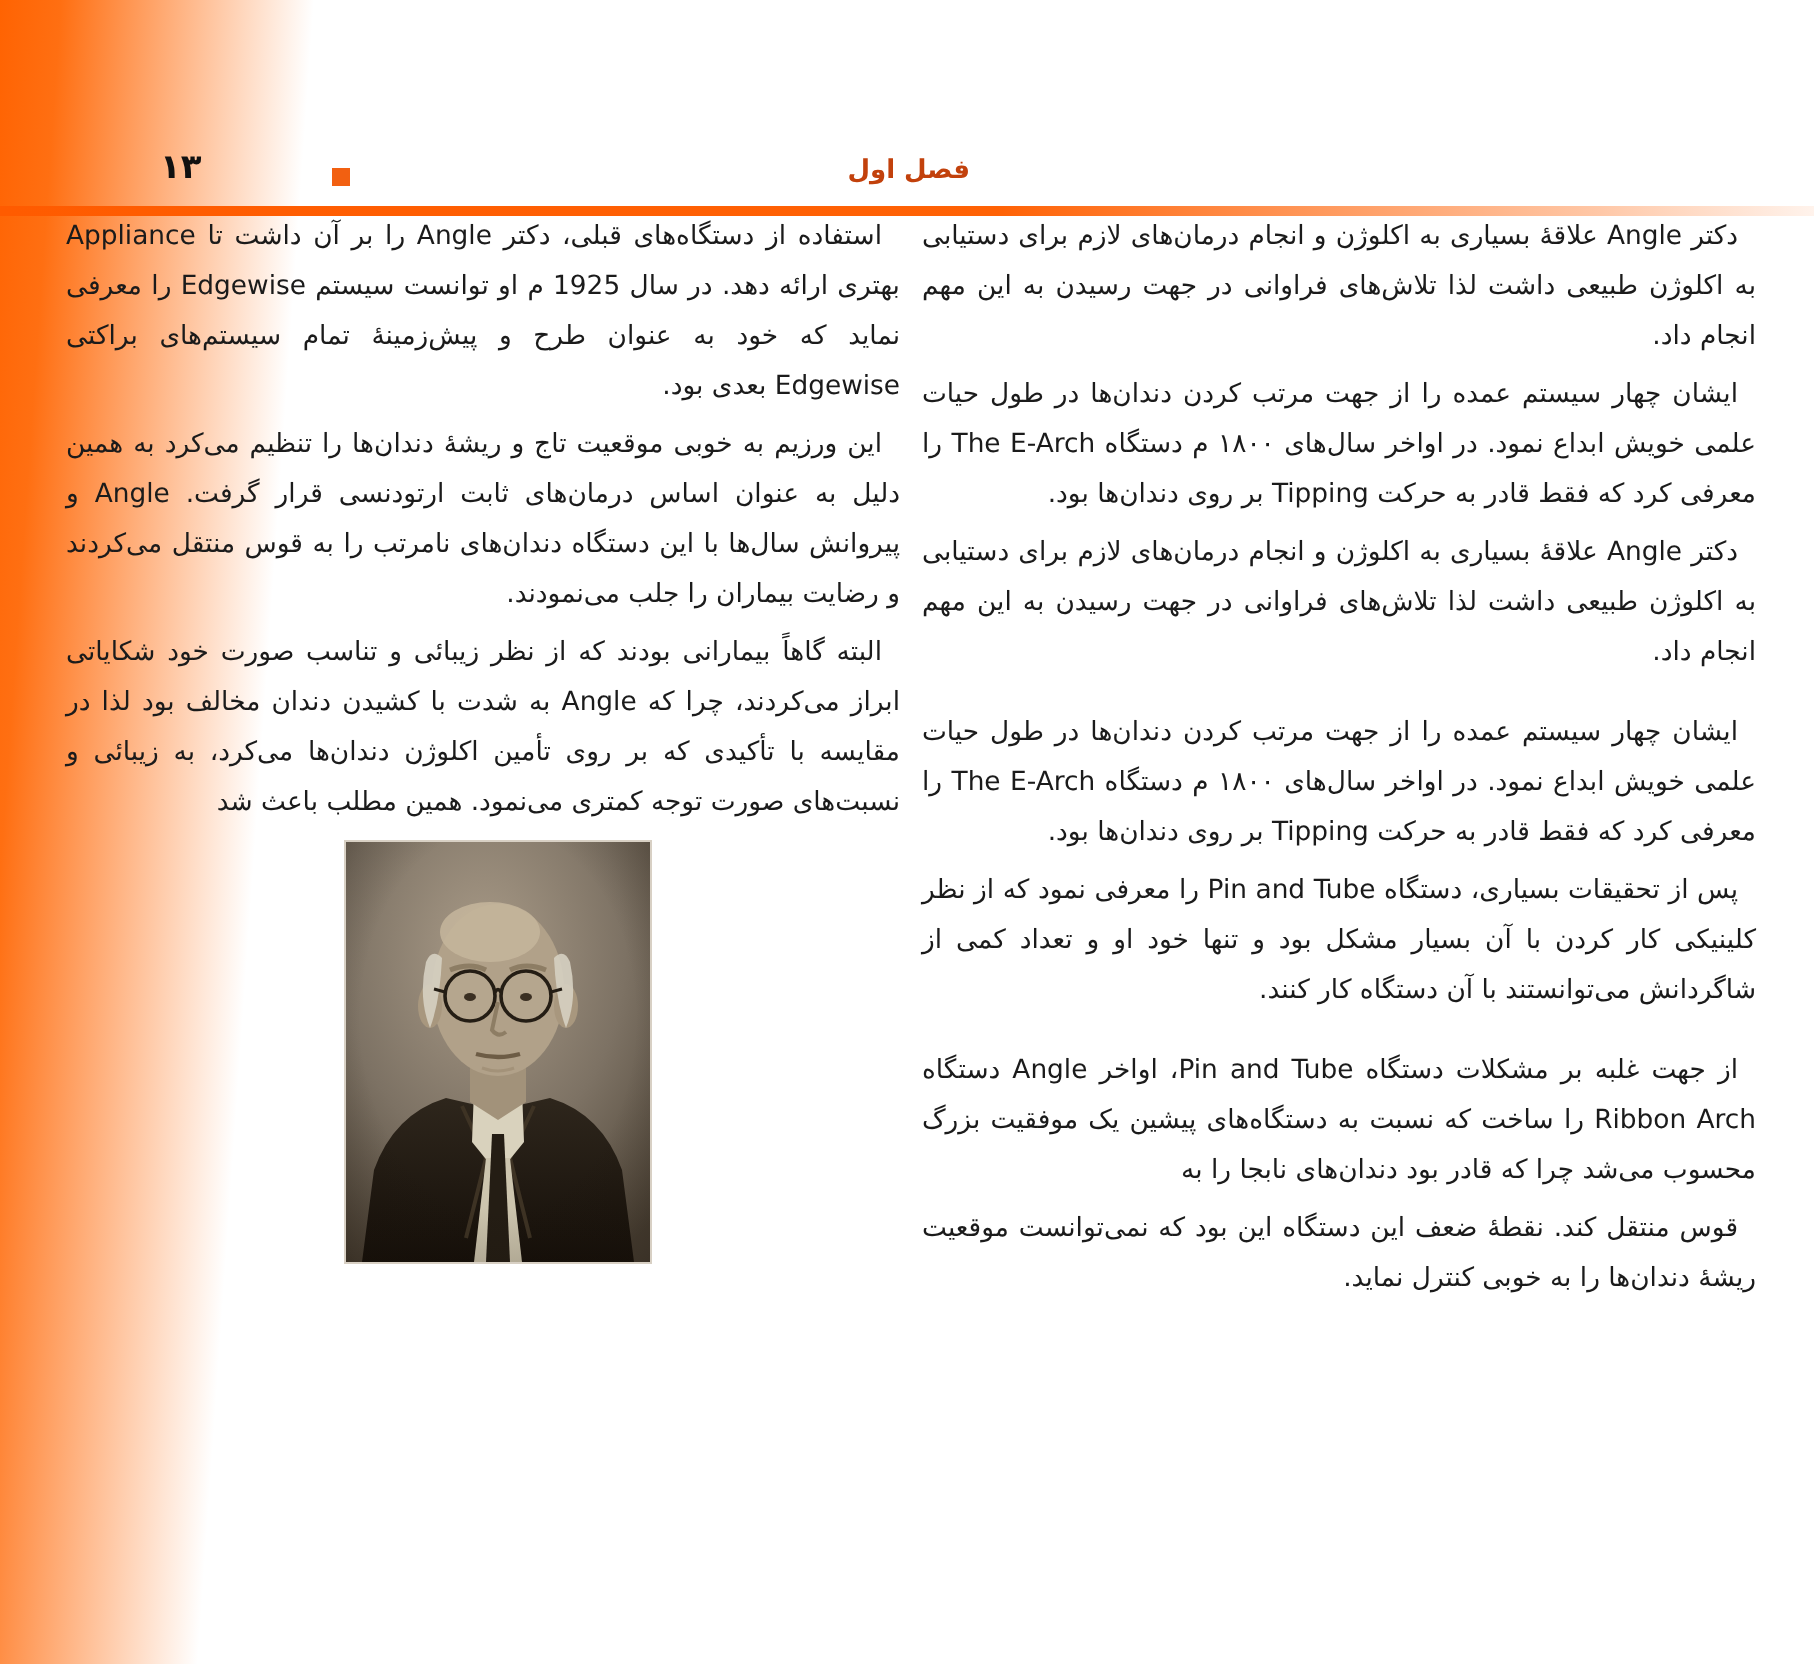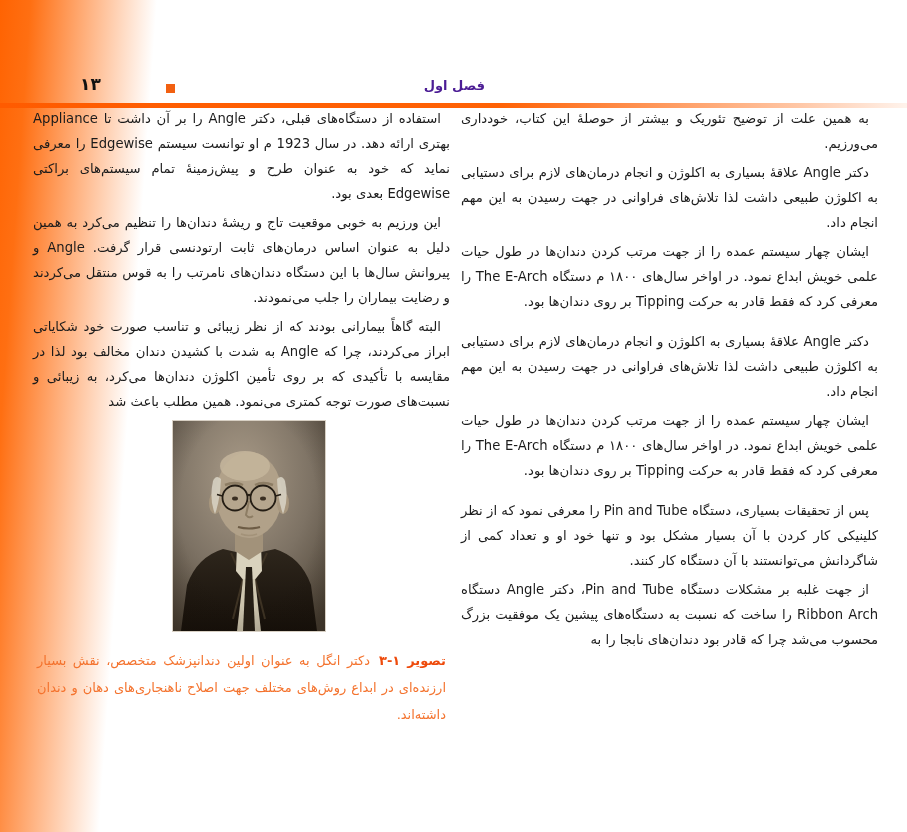--- a/index.html
+++ b/index.html
@@ -28,21 +28,21 @@
   }
   .bullet{
     position:absolute;left:166px;top:84px;width:9px;height:9px;
     background:#f26011;
   }
   .head-titles{
     position:absolute;left:185px;top:78px;width:300px;
     display:flex;direction:rtl;justify-content:flex-start;align-items:baseline;gap:13px;
     white-space:nowrap;
   }
-  .chapter{font-weight:bold;font-size:13px;color:#4c1d95;}
+  .chapter{font-weight:bold;font-size:13px;color:#c2410c;}
   .rtitle{font-size:12.3px;color:#e8520b;}
   
   .content{
     position:absolute;top:106px;left:33px;width:845px;
     display:flex;direction:rtl;gap:11px;
   }
   .col{width:417px;direction:rtl;}
   .col p{
     margin:0 0 4px 0;
     text-align:justify;
@@ -82,31 +82,31 @@
     <span class="pagenum">۱۳</span>
     <span class="bullet"></span>
     <div class="head-titles">
       <span class="chapter">فصل اول</span>
     </div>
   </div>
 
   <div class="content">
 
     <div class="col col-right">
-      <p>به همین علت از توضیح تئوریک و بیشتر از حوصلهٔ این کتاب، خودداری می‌ورزیم.</p>
       <p>دکتر Angle علاقهٔ بسیاری به اکلوژن و انجام درمان‌های لازم برای دستیابی به اکلوژن طبیعی داشت لذا تلاش‌های فراوانی در جهت رسیدن به این مهم انجام داد.</p>
       <p>ایشان چهار سیستم عمده را از جهت مرتب کردن دندان‌ها در طول حیات علمی خویش ابداع نمود. در اواخر سال‌های ۱۸۰۰ م دستگاه The E-Arch را معرفی کرد که فقط قادر به حرکت Tipping بر روی دندان‌ها بود.</p>
       <p>دکتر Angle علاقهٔ بسیاری به اکلوژن و انجام درمان‌های لازم برای دستیابی به اکلوژن طبیعی داشت لذا تلاش‌های فراوانی در جهت رسیدن به این مهم انجام داد.</p>
       <p>ایشان چهار سیستم عمده را از جهت مرتب کردن دندان‌ها در طول حیات علمی خویش ابداع نمود. در اواخر سال‌های ۱۸۰۰ م دستگاه The E-Arch را معرفی کرد که فقط قادر به حرکت Tipping بر روی دندان‌ها بود.</p>
       <p>پس از تحقیقات بسیاری، دستگاه Pin and Tube را معرفی نمود که از نظر کلینیکی کار کردن با آن بسیار مشکل بود و تنها خود او و تعداد کمی از شاگردانش می‌توانستند با آن دستگاه کار کنند.</p>
-      <p>از جهت غلبه بر مشکلات دستگاه Pin and Tube، دکتر Angle دستگاه Ribbon Arch را ساخت که نسبت به دستگاه‌های پیشین یک موفقیت بزرگ محسوب می‌شد چرا که قادر بود دندان‌های نابجا را به</p>
+      <p>از جهت غلبه بر مشکلات دستگاه Pin and Tube، اواخر Angle دستگاه Ribbon Arch را ساخت که نسبت به دستگاه‌های پیشین یک موفقیت بزرگ محسوب می‌شد چرا که قادر بود دندان‌های نابجا را به</p>
+      <p>قوس منتقل کند. نقطهٔ ضعف این دستگاه این بود که نمی‌توانست موقعیت ریشهٔ دندان‌ها را به خوبی کنترل نماید.</p>
     </div>
 
     <div class="col col-left">
-      <p>استفاده از دستگاه‌های قبلی، دکتر Angle را بر آن داشت تا Appliance بهتری ارائه دهد. در سال 1923 م او توانست سیستم Edgewise را معرفی نماید که خود به عنوان طرح و پیش‌زمینهٔ تمام سیستم‌های براکتی Edgewise بعدی بود.</p>
+      <p>استفاده از دستگاه‌های قبلی، دکتر Angle را بر آن داشت تا Appliance بهتری ارائه دهد. در سال 1925 م او توانست سیستم Edgewise را معرفی نماید که خود به عنوان طرح و پیش‌زمینهٔ تمام سیستم‌های براکتی Edgewise بعدی بود.</p>
       <p>این ورزیم به خوبی موقعیت تاج و ریشهٔ دندان‌ها را تنظیم می‌کرد به همین دلیل به عنوان اساس درمان‌های ثابت ارتودنسی قرار گرفت. Angle و پیروانش سال‌ها با این دستگاه دندان‌های نامرتب را به قوس منتقل می‌کردند و رضایت بیماران را جلب می‌نمودند.</p>
       <p>البته گاهاً بیمارانی بودند که از نظر زیبائی و تناسب صورت خود شکایاتی ابراز می‌کردند، چرا که Angle به شدت با کشیدن دندان مخالف بود لذا در مقایسه با تأکیدی که بر روی تأمین اکلوژن دندان‌ها می‌کرد، به زیبائی و نسبت‌های صورت توجه کمتری می‌نمود. همین مطلب باعث شد</p>
 
       <figure>
         <span class="photo-frame">
           <svg width="152" height="210" viewBox="0 0 152 210">
             <defs>
               <radialGradient id="bgG" cx="45%" cy="26%" r="85%">
                 <stop offset="0%" stop-color="#a89a87"></stop>
                 <stop offset="55%" stop-color="#7d7264"></stop>
@@ -143,20 +143,17 @@
             <line x1="49.5" y1="75" x2="44" y2="73.5" stroke="#241d14" stroke-width="1.5"></line>
             <line x1="102.5" y1="75" x2="108" y2="73.5" stroke="#241d14" stroke-width="1.5"></line>
             <ellipse cx="62" cy="77.5" rx="3" ry="2" fill="#3a2f22"></ellipse>
             <ellipse cx="90" cy="77.5" rx="3" ry="2" fill="#3a2f22"></ellipse>
             <path d="M76,80 L73,94 Q76,98 80,95" stroke="#8d7d64" stroke-width="2" fill="none"></path>
             <path d="M65,106 Q76,109 87,106" stroke="#6d5c45" stroke-width="2.2" fill="none"></path>
             <path d="M68,113 Q76,116 84,113" stroke="#9c8c72" stroke-width="1.5" fill="none" opacity="0.7"></path>
             <rect width="152" height="210" fill="url(#vg)"></rect>
           </svg>
         </span>
-        <figcaption>
-          <span class="cap-label">تصویر ۱-۳</span><span>دکتر انگل به عنوان اولین دندانپزشک متخصص، نقش بسیار ارزنده‌ای در ابداع روش‌های مختلف جهت اصلاح ناهنجاری‌های دهان و دندان داشته‌اند.</span>
-        </figcaption>
       </figure>
     </div>
 
   </div>
 </div>
 
 </body></html>

